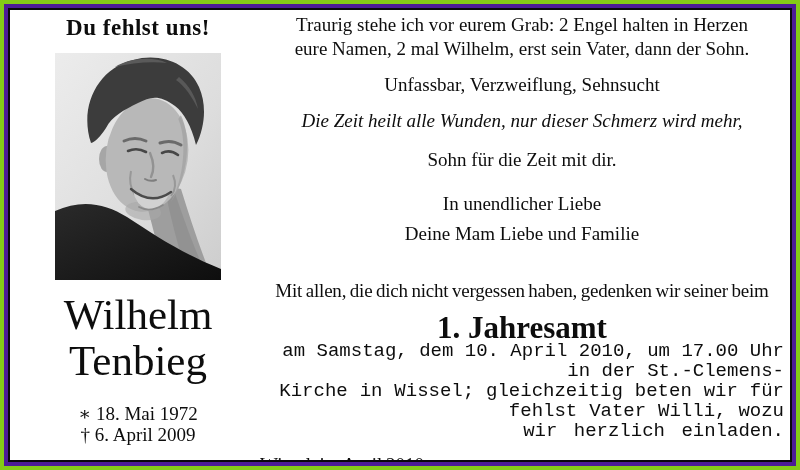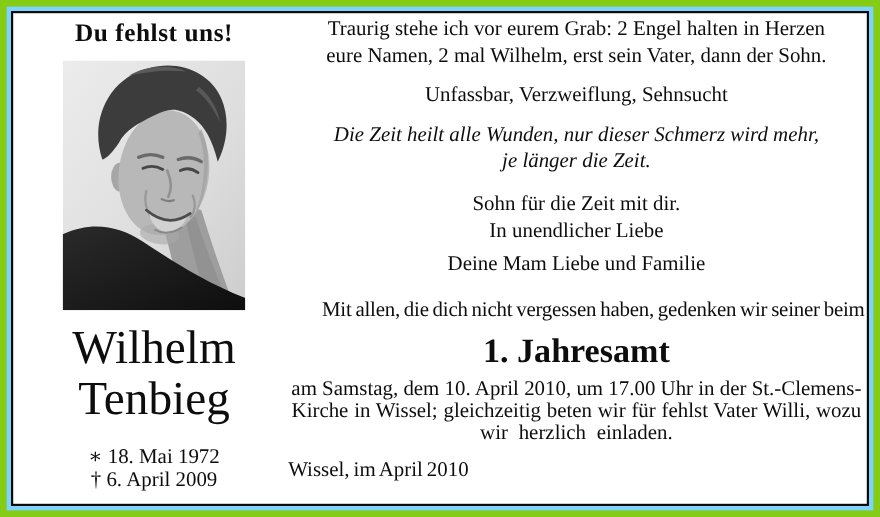--- a/index.html
+++ b/index.html
@@ -9,23 +9,23 @@
     height: 470px;
     background: #ffffff;
     font-family: "Liberation Serif", "DejaVu Serif", serif;
     color: #0d0d0d;
     overflow: hidden;
   }
   .outer-frame {
     position: absolute;
     inset: 0;
     box-sizing: border-box;
-    border: 6px solid #84cc16;
+    border: 4px solid #84cc16;
     padding: 4px;
-    background: #7dd3fc;
+    background: #4c1d95;
   }
   .inner-frame {
     position: relative;
     box-sizing: border-box;
     border: 2px solid #0a0a0a;
     width: 100%;
     height: 100%;
     background: #ffffff;
     overflow: hidden;
   }
@@ -71,30 +71,30 @@
     top: 0;
     width: 524px;
     font-size: 19px;
     line-height: 24px;
     text-align: center;
   }
   .p-verse1   { margin-top: 3px; }
   .p-verse2   { margin-top: 12px; }
   .p-verse3   { margin-top: 12px; font-style: italic; }
   .p-verse4   { margin-top: 15px; }
-  .p-closing1 { margin-top: 0; }
+  .p-closing1 { margin-top: 20px; }
   .p-closing2 { margin-top: 6px; }
-  .p-invite   { margin-top: 18px; text-align: right; letter-spacing: -0.2px; word-spacing: -1px; }
+  .p-invite   { margin-top: 33px; text-align: center; letter-spacing: -0.2px; word-spacing: -1px; }
   .p-event-title {
     margin-top: 12px;
     font-size: 31px;
     line-height: 26px;
     font-weight: bold;
   }
-  .p-details  { margin-top: 12px; text-align: center; line-height: 20px; }
+  .p-details  { margin-top: 0; text-align: right; line-height: 20px; font-family: Liberation Mono, monospace; }
   .p-details .detail-line-2 { word-spacing: 0.5px; }
   .p-details .detail-line-3 { word-spacing: 5px; }
   .p-dateline { margin-top: 12px; text-align: left; line-height: 24px; word-spacing: -1px; }
 </style>
 </head>
 <body>
 
 <div class="outer-frame">
   <div class="inner-frame">
 
@@ -166,21 +166,20 @@
     <div class="right-col">
       <div class="p-verse1">
         <div>Traurig stehe ich vor eurem Grab: 2 Engel halten in Herzen</div>
         <div>eure Namen, 2 mal Wilhelm, erst sein Vater, dann der Sohn.</div>
       </div>
 
       <div class="p-verse2">Unfassbar, Verzweiflung, Sehnsucht</div>
 
       <div class="p-verse3">
         <div>Die Zeit heilt alle Wunden, nur dieser Schmerz wird mehr,</div>
-        <div>je länger die Zeit.</div>
       </div>
 
       <div class="p-verse4">Sohn für die Zeit mit dir.</div>
 
       <div class="p-closing1">In unendlicher Liebe</div>
       <div class="p-closing2">Deine Mam Liebe und Familie</div>
 
       <div class="p-invite">Mit allen, die dich nicht vergessen haben, gedenken wir seiner beim</div>
 
       <div class="p-event-title">1. Jahresamt</div>

